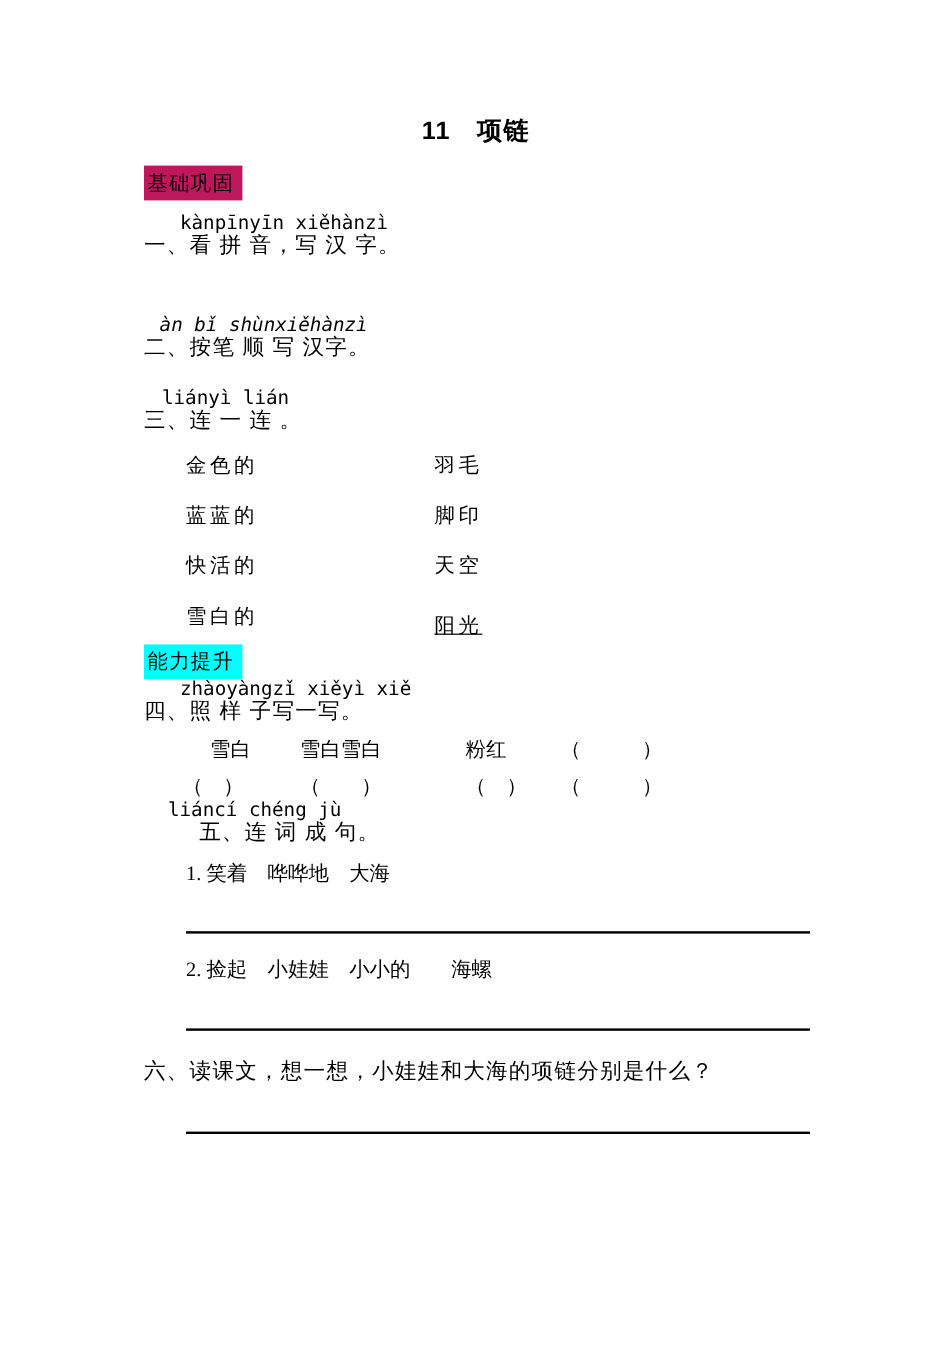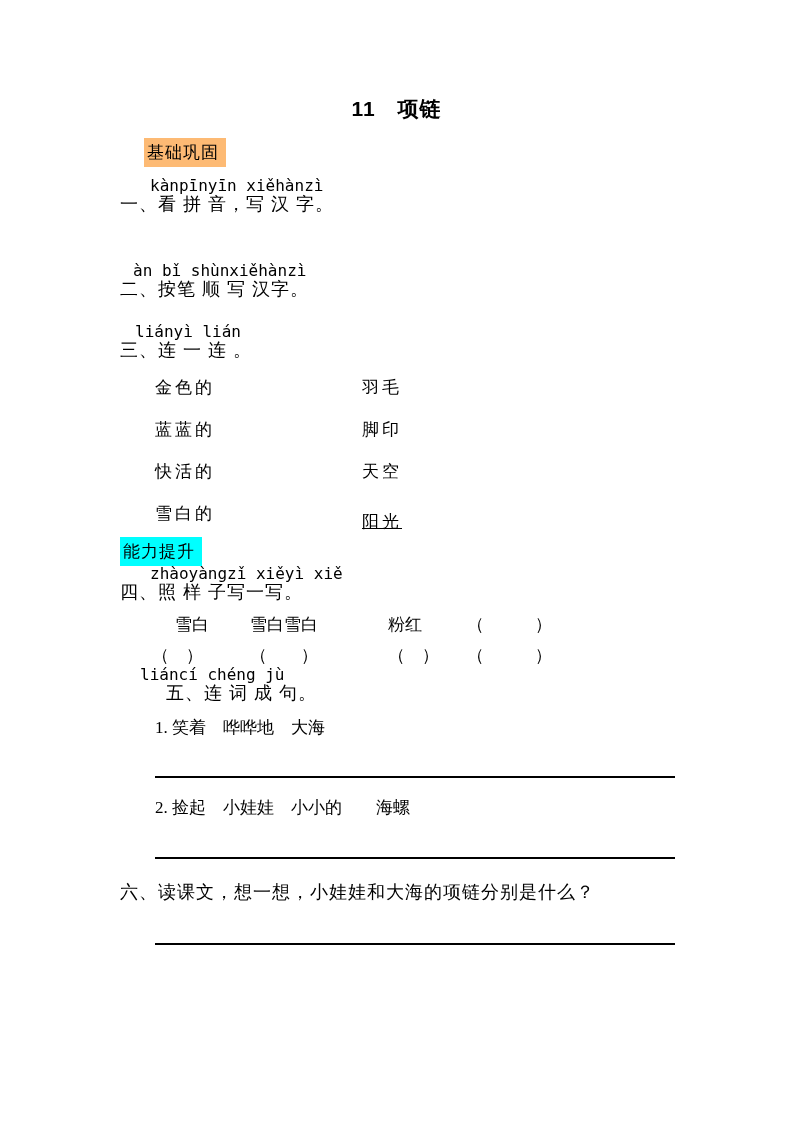--- a/index.html
+++ b/index.html
@@ -55,26 +55,26 @@
     border-top: 2px solid #000000;
   }
 </style>
 </head>
 <body>
 
 <div class="page">
 
   <div class="abs title">11　项链</div>
 
-  <div class="abs hl" style="left: 120px; top: 138px; background-color: #fdba74; margin-left: 24px;">基础巩固</div>
+  <div class="abs hl" style="left: 120px; top: 138px; background-color: #be185d;">基础巩固</div>
 
   <div class="abs pinyin" style="left:150px; top:179px;">kànpīnyīn xiěhànzì</div>
   <div class="abs exlabel" style="left:120px; top:193px;">一、看 拼 音，写 汉 字。</div>
 
-  <div class="abs pinyin" style="left:133px; top:264px;">àn bǐ shùnxiěhànzì</div>
+  <div class="abs pinyin" style="left:133px; top:264px;font-style:italic;">àn bǐ shùnxiěhànzì</div>
   <div class="abs exlabel" style="left:120px; top:278px;">二、按笔 顺 写 汉字。</div>
 
   <div class="abs pinyin" style="left:135px; top:325px;">liányì lián</div>
   <div class="abs exlabel" style="left:120px; top:339px;">三、连 一 连 。</div>
 
   <div class="abs body-text match-cell" style="left:155px; top:377px;">金色的</div>
   <div class="abs body-text match-cell" style="left:155px; top:419px;">蓝蓝的</div>
   <div class="abs body-text match-cell" style="left:155px; top:461px;">快活的</div>
   <div class="abs body-text match-cell" style="left:155px; top:503px;">雪白的</div>
 

